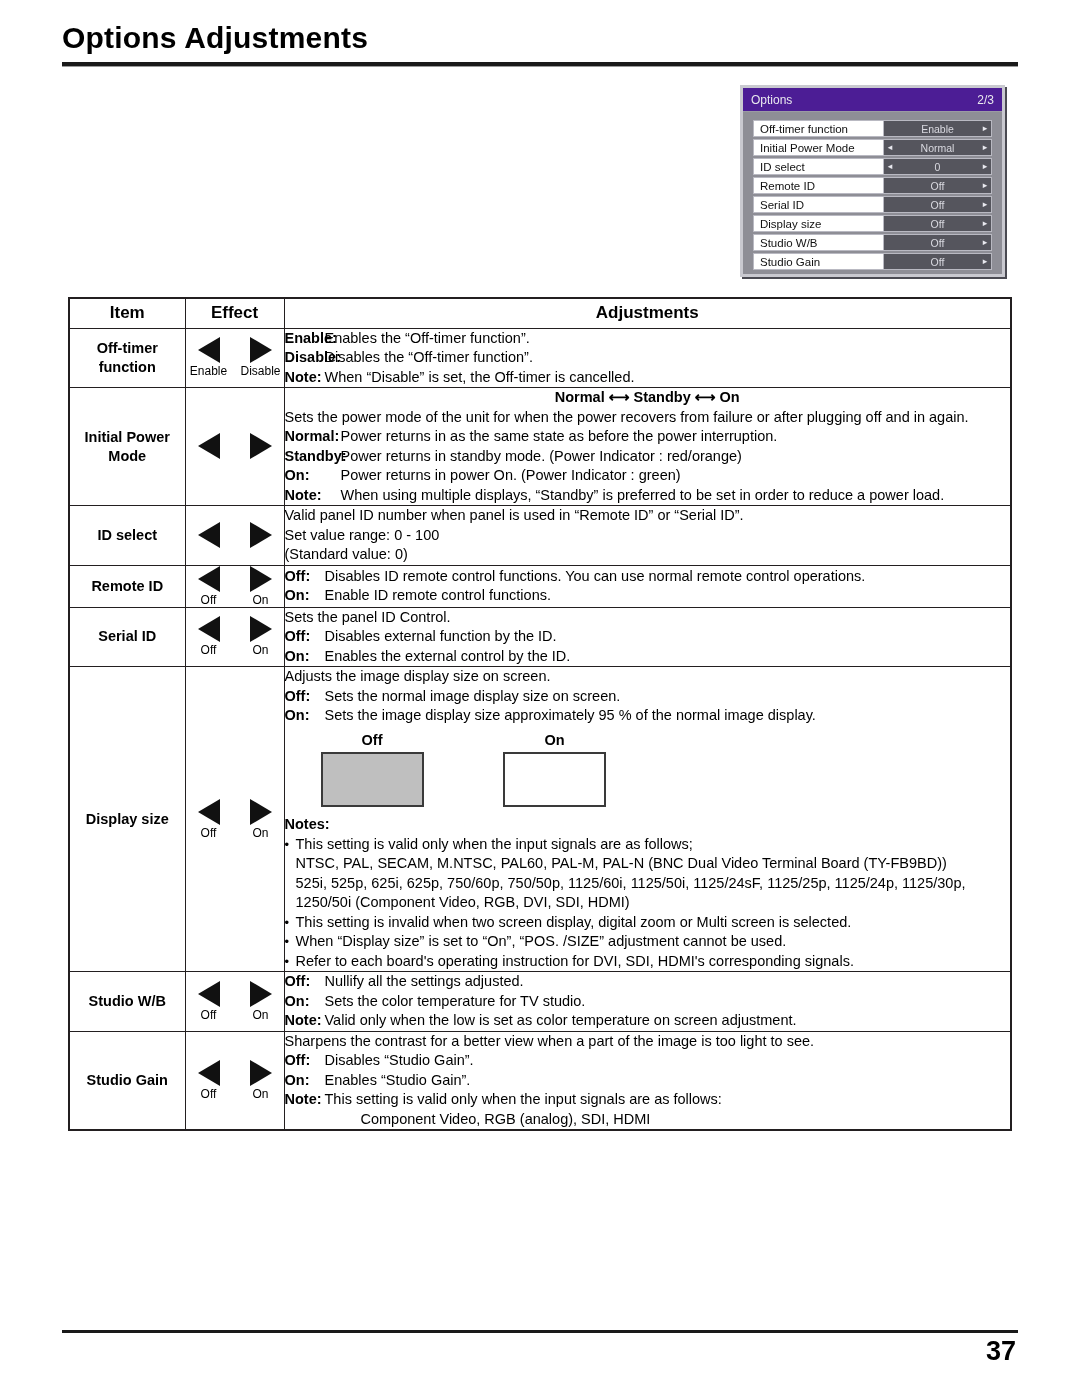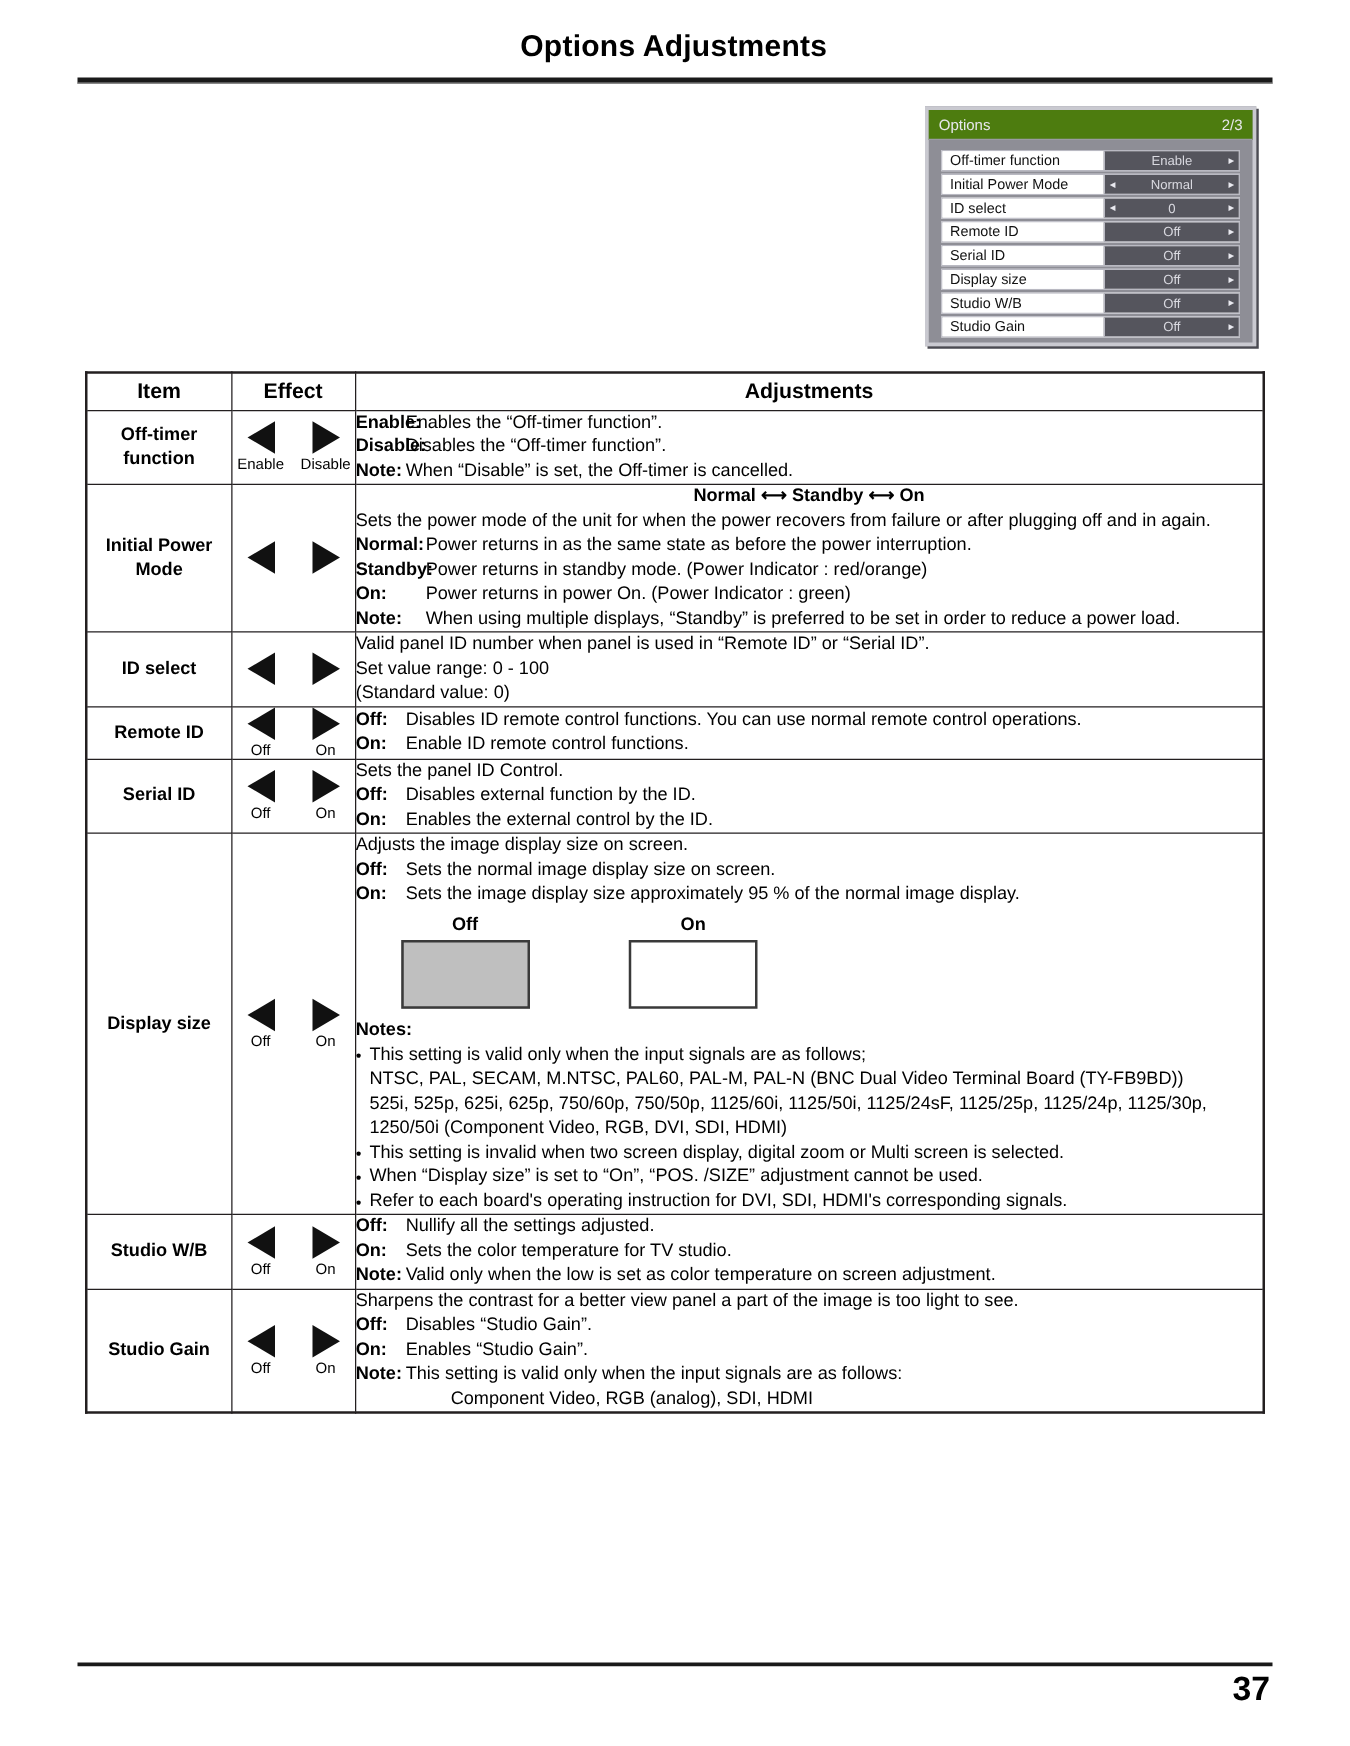--- a/index.html
+++ b/index.html
@@ -11,22 +11,22 @@
     color:#000;
     position:relative;
     overflow:hidden;
   }
 
   
   .page-header{
     position:absolute; left:62px; top:20px; width:956px;
   }
   .page-title{
-    text-align:center;
-    font-size:24px;
+    text-align:left;
+    font-size:30px;
     font-weight:bold;
     letter-spacing:0.2px;
     line-height:36px;
     padding-right:2px;
   }
   .header-rule{
     margin-top:6px;
     height:5px;
     background:#1a1a1a;
     border-bottom:1px solid #9a9a9a;
@@ -36,21 +36,21 @@
   .osd{
     position:absolute;
     left:740px; top:85px;
     width:265px; height:192px;
     background:#8e8e96;
     border:3px solid #c9c9d0;
     box-shadow:2px 2px 0 #4a4a52;
   }
   .osd-titlebar{
     height:24px;
-    background:#4d7c0f;
+    background:#4c1d95;
     display:flex; align-items:center;
     padding:0 8px;
     border-bottom:1px solid #9b9ba3;
     gap:13px;
   }
   .osd-title{
     color:#e8e8ee; font-size:12px; flex:1;
   }
   .osd-page{
     color:#e8e8ee; font-size:12px;
@@ -581,21 +581,21 @@
           <div class="tri left"></div>
           <div class="arrow-cap">Off</div>
         </div>
         <div class="arrow-unit">
           <div class="tri right"></div>
           <div class="arrow-cap">On</div>
         </div>
       </div>
     </td>
     <td class="cell-adj">
-      <span class="plain">Sharpens the contrast for a better view panel a part of the image is too light to see.</span>
+      <span class="plain">Sharpens the contrast for a better view when a part of the image is too light to see.</span>
       <div class="defrow">
         <span class="defterm w2">Off:</span>
         <span class="defdesc">Disables “Studio Gain”.</span>
       </div>
       <div class="defrow">
         <span class="defterm w2">On:</span>
         <span class="defdesc">Enables “Studio Gain”.</span>
       </div>
       <div class="defrow">
         <span class="defterm w2">Note:</span>

